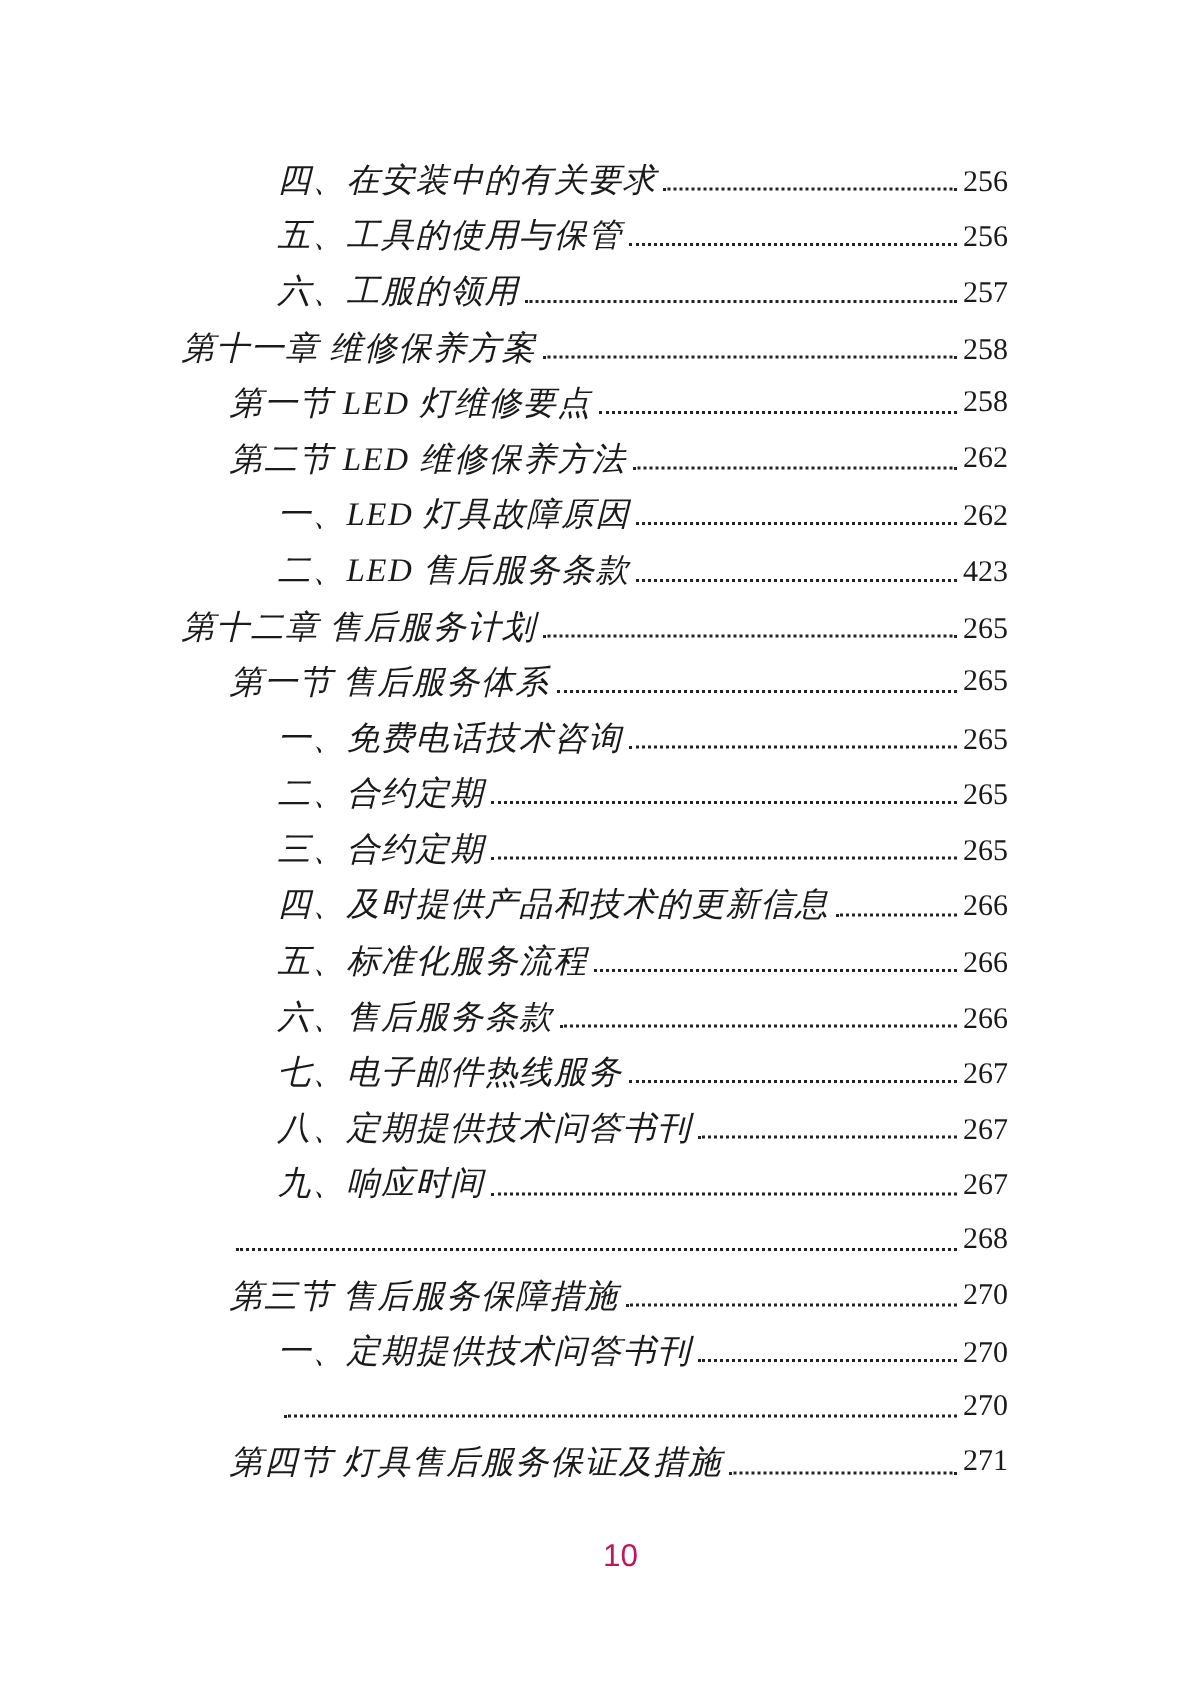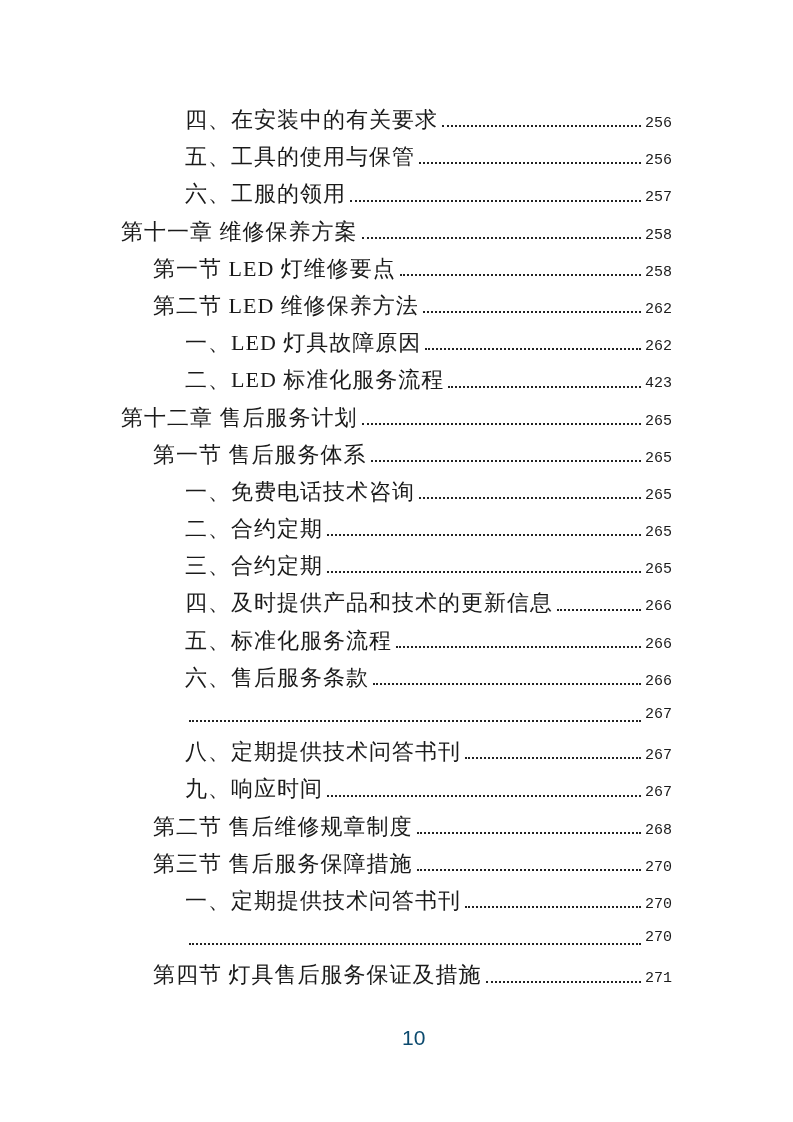--- a/index.html
+++ b/index.html
@@ -27,45 +27,46 @@
   }
   .toc-row {
     display: flex;
     align-items: baseline;
     height: 37.2px;
     line-height: 37.2px;
     font-size: 22px;
     white-space: nowrap;
   }
   .level-chapter { padding-left: 0; }
-  .level-section { padding-left: 32px; }
+  .level-section { padding-left: 32px; align-items: flex-end; }
   .level-item    { padding-left: 64px; }
   .toc-label {
     letter-spacing: 1px;
     flex: 0 0 auto;
+    font-style: italic;
   }
   .toc-leader {
     flex: 1 1 auto;
     min-width: 16px;
     align-self: flex-end;
     border-bottom: 2px dotted #222222;
     margin: 0 4px 11px 4px;
   }
   .toc-page {
     flex: 0 0 auto;
-    font-family: Liberation Mono, monospace;
-    font-size: 15px;
+    font-family: Liberation Serif, serif;
+    font-size: 20px;
   }
   .page-number {
     position: absolute;
     top: 1026px;
     left: 402px;
     font-family: "Liberation Sans", "DejaVu Sans", sans-serif;
     font-size: 21px;
-    color: #0c4a6e;
+    color: #be185d;
   }
 </style>
 </head>
 <body>
 
 <div class="page">
   <div class="toc" id="toc-list">
       <div class="toc-row level-item">
         <span class="toc-label">四、在安装中的有关要求</span>
         <span class="toc-leader"></span>
@@ -95,21 +96,21 @@
         <span class="toc-label">第二节 LED 维修保养方法</span>
         <span class="toc-leader"></span>
         <span class="toc-page">262</span>
       </div>
       <div class="toc-row level-item">
         <span class="toc-label">一、LED 灯具故障原因</span>
         <span class="toc-leader"></span>
         <span class="toc-page">262</span>
       </div>
       <div class="toc-row level-item">
-        <span class="toc-label">二、LED 标准化服务流程</span>
+        <span class="toc-label">二、LED 售后服务条款</span>
         <span class="toc-leader"></span>
         <span class="toc-page">423</span>
       </div>
       <div class="toc-row level-chapter">
         <span class="toc-label">第十二章 售后服务计划</span>
         <span class="toc-leader"></span>
         <span class="toc-page">265</span>
       </div>
       <div class="toc-row level-section">
         <span class="toc-label">第一节 售后服务体系</span>
@@ -140,35 +141,35 @@
         <span class="toc-label">五、标准化服务流程</span>
         <span class="toc-leader"></span>
         <span class="toc-page">266</span>
       </div>
       <div class="toc-row level-item">
         <span class="toc-label">六、售后服务条款</span>
         <span class="toc-leader"></span>
         <span class="toc-page">266</span>
       </div>
       <div class="toc-row level-item">
+        <span class="toc-label">七、电子邮件热线服务</span>
         <span class="toc-leader"></span>
         <span class="toc-page">267</span>
       </div>
       <div class="toc-row level-item">
         <span class="toc-label">八、定期提供技术问答书刊</span>
         <span class="toc-leader"></span>
         <span class="toc-page">267</span>
       </div>
       <div class="toc-row level-item">
         <span class="toc-label">九、响应时间</span>
         <span class="toc-leader"></span>
         <span class="toc-page">267</span>
       </div>
       <div class="toc-row level-section">
-        <span class="toc-label">第二节 售后维修规章制度</span>
         <span class="toc-leader"></span>
         <span class="toc-page">268</span>
       </div>
       <div class="toc-row level-section">
         <span class="toc-label">第三节 售后服务保障措施</span>
         <span class="toc-leader"></span>
         <span class="toc-page">270</span>
       </div>
       <div class="toc-row level-item">
         <span class="toc-label">一、定期提供技术问答书刊</span>

